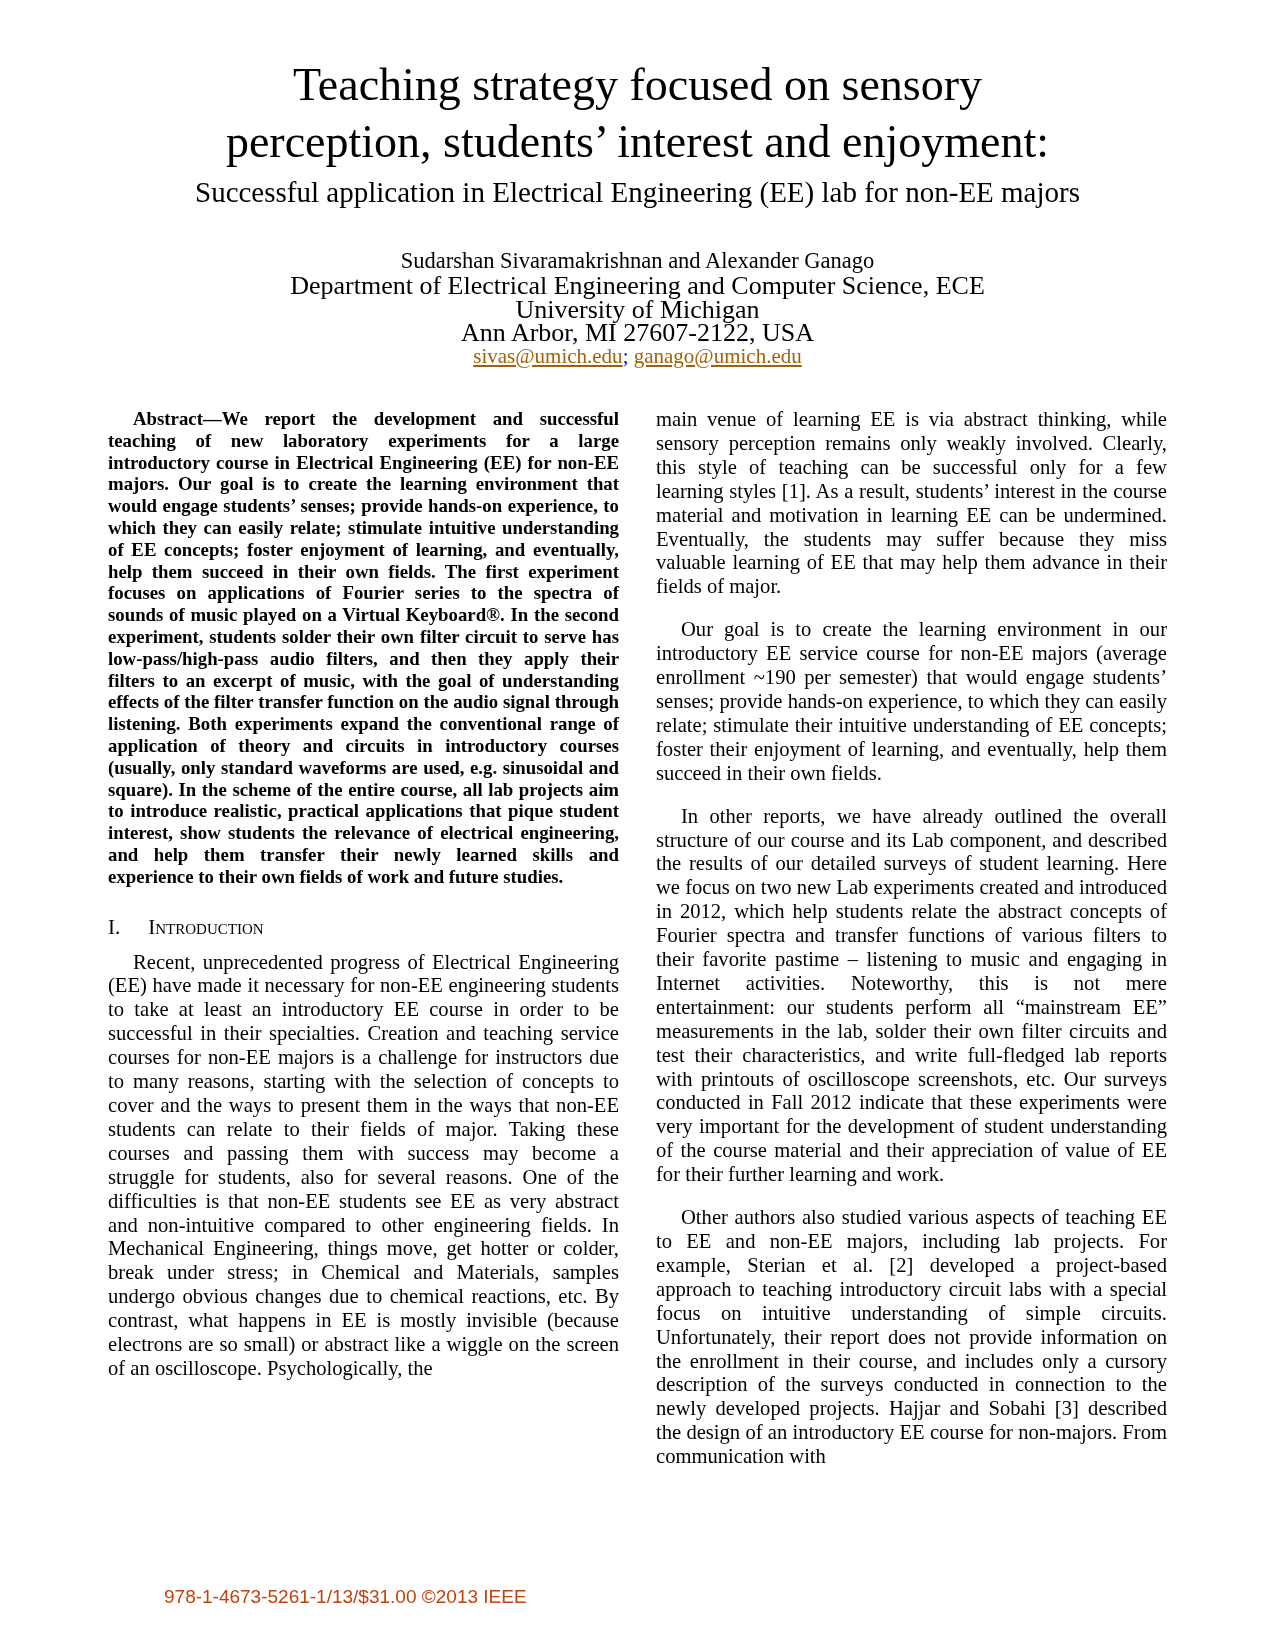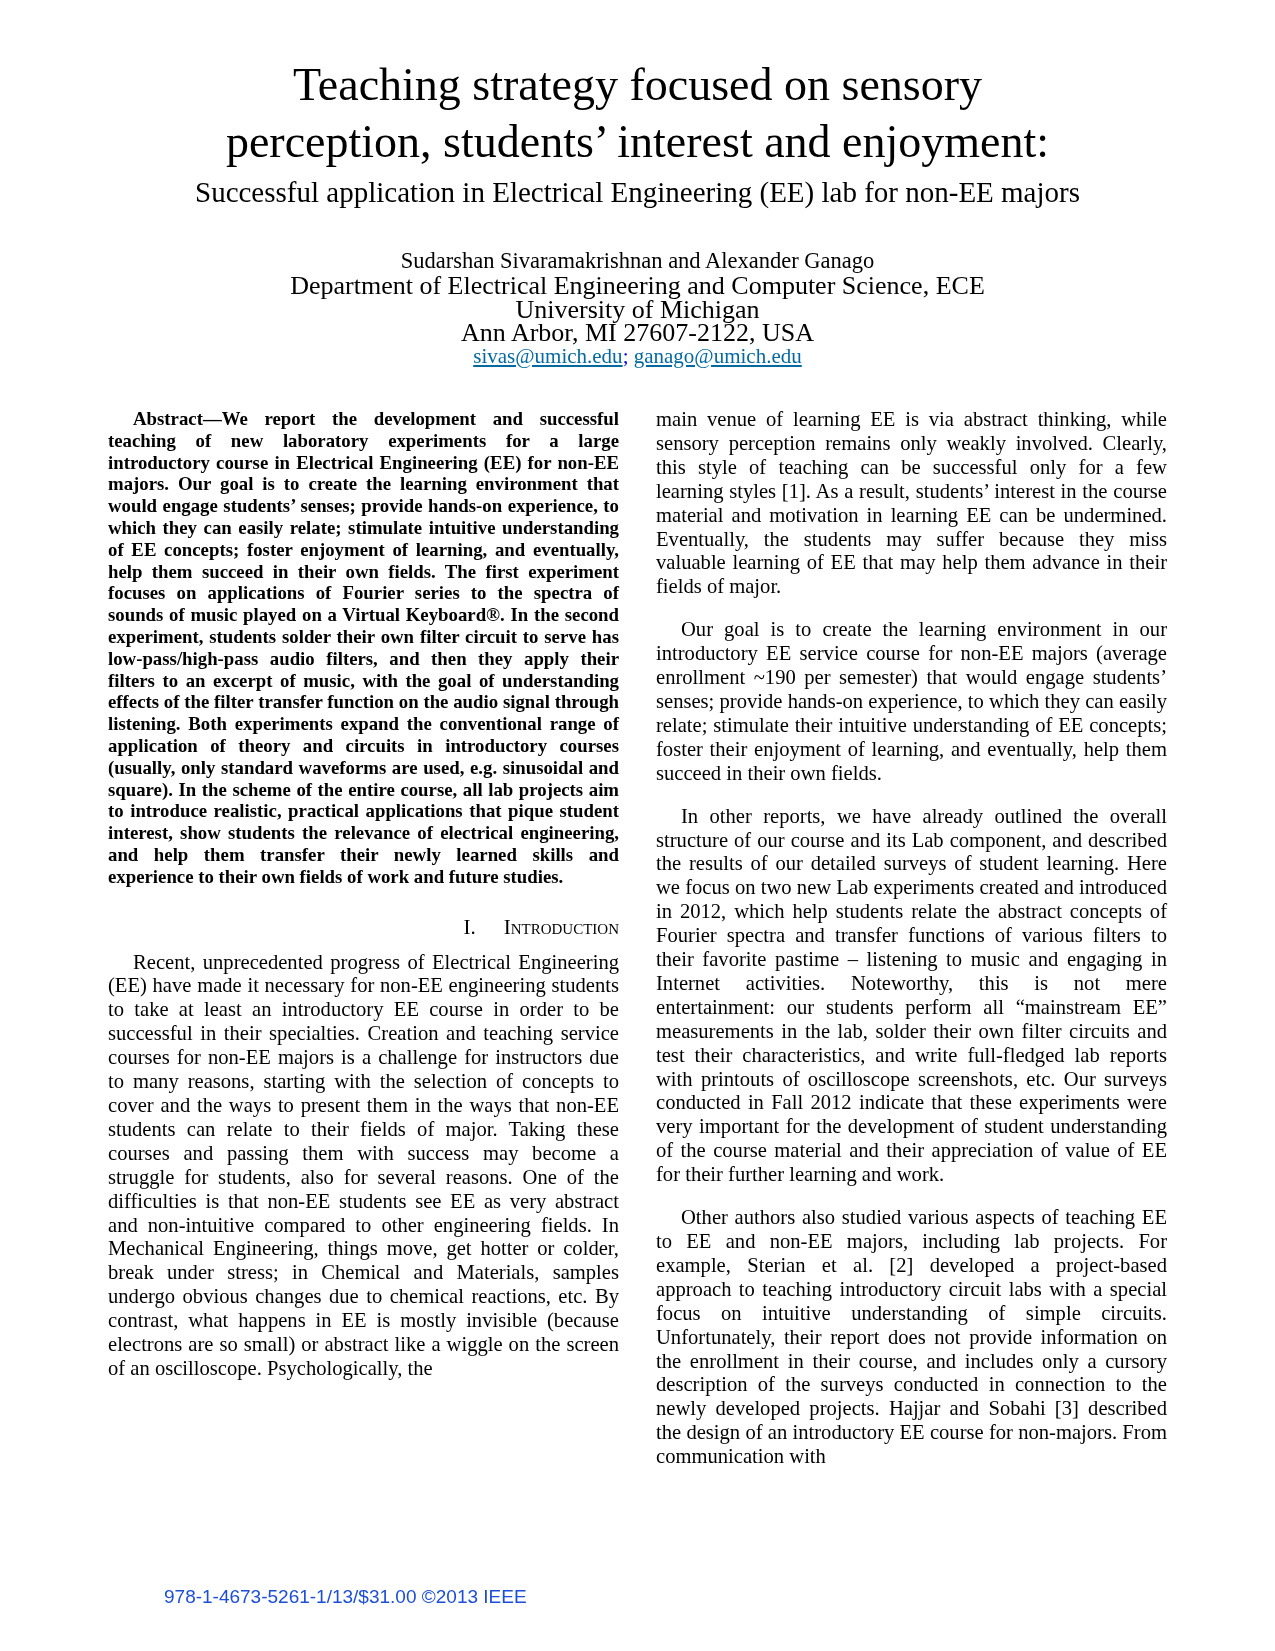--- a/index.html
+++ b/index.html
@@ -35,21 +35,21 @@
   .affil {
     font-size: 26px;
     line-height: 23.5px;
   }
   .emails {
     font-size: 21px;
     line-height: 23.5px;
     color: #0000EE;
   }
   .email-link {
-    color: #0369a1;
+    color: #a16207;
     text-decoration: underline;
     cursor: pointer;
   }
   .email-sep { text-decoration: none; }
   .columns {
     display: flex;
     margin: 40px 94px 0 94px;
     gap: 37px;
   }
   .col { flex: 1 1 0; min-width: 0; }
@@ -64,40 +64,40 @@
   .abstract-lead, .keywords-lead { }
   .keywords {
     font-style: italic;
     margin-top: 23px;
   }
   .section-heading {
     margin: 27px 0 11px 0;
     font-size: 21px;
     line-height: 25px;
     font-weight: normal;
-    text-align: right;
+    text-align: left;
   }
   .sec-num { margin-right: 28px; }
   .sec-title { font-variant: small-caps; }
   .body-par {
     margin: 0 0 19px 0;
     font-size: 20.6px;
     line-height: 23.9px;
     text-align: justify;
     text-indent: 25px;
   }
   .body-par.no-indent { text-indent: 0; }
   .footer {
     position: absolute;
     left: 150px;
     top: 1586px;
     font-family: "Liberation Sans", sans-serif;
     font-size: 19px;
     line-height: 22px;
-    color: #1d4ed8;
+    color: #c2410c;
   }
 </style>
 </head>
 <body>
 
 <div class="page">
 
   <header class="header">
     <h1 class="title"><span>Teaching strategy focused on sensory</span><br><span>perception, students’ interest and enjoyment:</span></h1>
     <div class="subtitle">Successful application in Electrical Engineering (EE) lab for non-EE majors</div>

